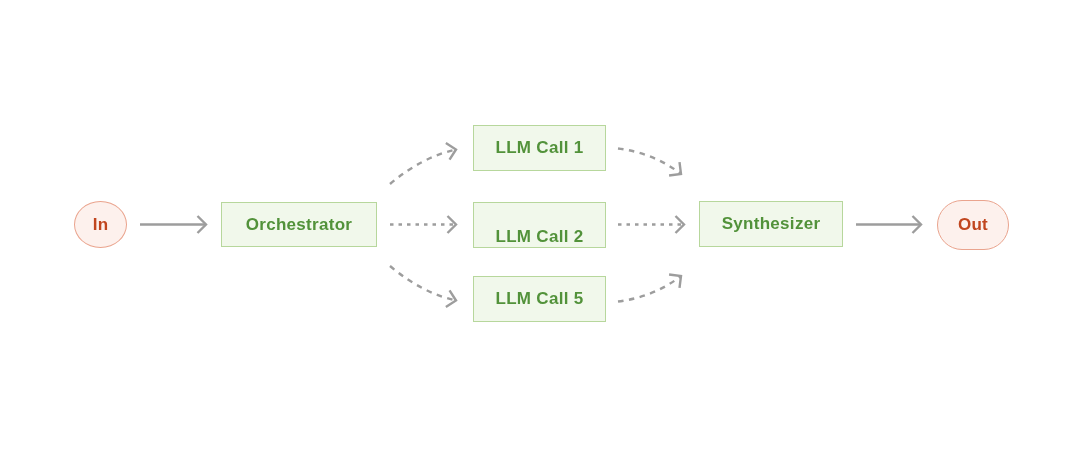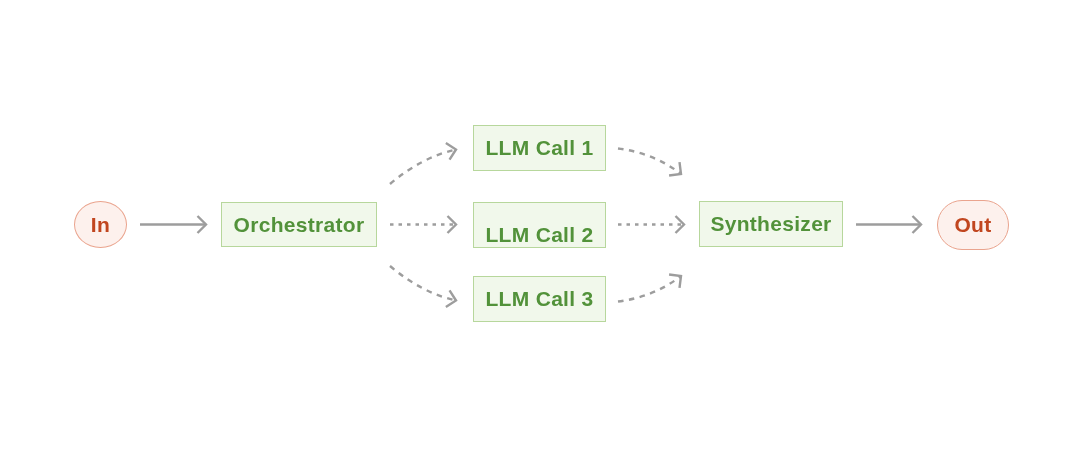--- a/index.html
+++ b/index.html
@@ -42,21 +42,21 @@
     stroke: var(--arrow-gray, #9d9d9d);
     stroke-width: 2.4;
   }
   .node {
     position: absolute;
     display: flex;
     align-items: center;
     justify-content: center;
     box-sizing: border-box;
     font-weight: bold;
-    font-size: 21px;
+    font-size: 17px;
     letter-spacing: 0.3px;
     white-space: nowrap;
   }
   .node-green {
     background: var(--green-fill, #f1f8eb);
     border: 1.5px solid var(--green-border, #b7d79c);
     color: var(--green-text, #52923a);
   }
   .node-red {
     background: var(--red-fill, #fdf1ed);
@@ -106,21 +106,21 @@
 
   <div class="node node-green n-llm1">
     <span>LLM Call 1</span>
   </div>
 
   <div class="node node-green n-llm2">
     <span>LLM Call 2</span>
   </div>
 
   <div class="node node-green n-llm3">
-    <span>LLM Call 3</span>
+    <span>LLM Call 5</span>
   </div>
 
   <div class="node node-green n-synth">
     <span>Synthesizer</span>
   </div>
 
   <div class="node node-red n-out">
     <span>Out</span>
   </div>
 

